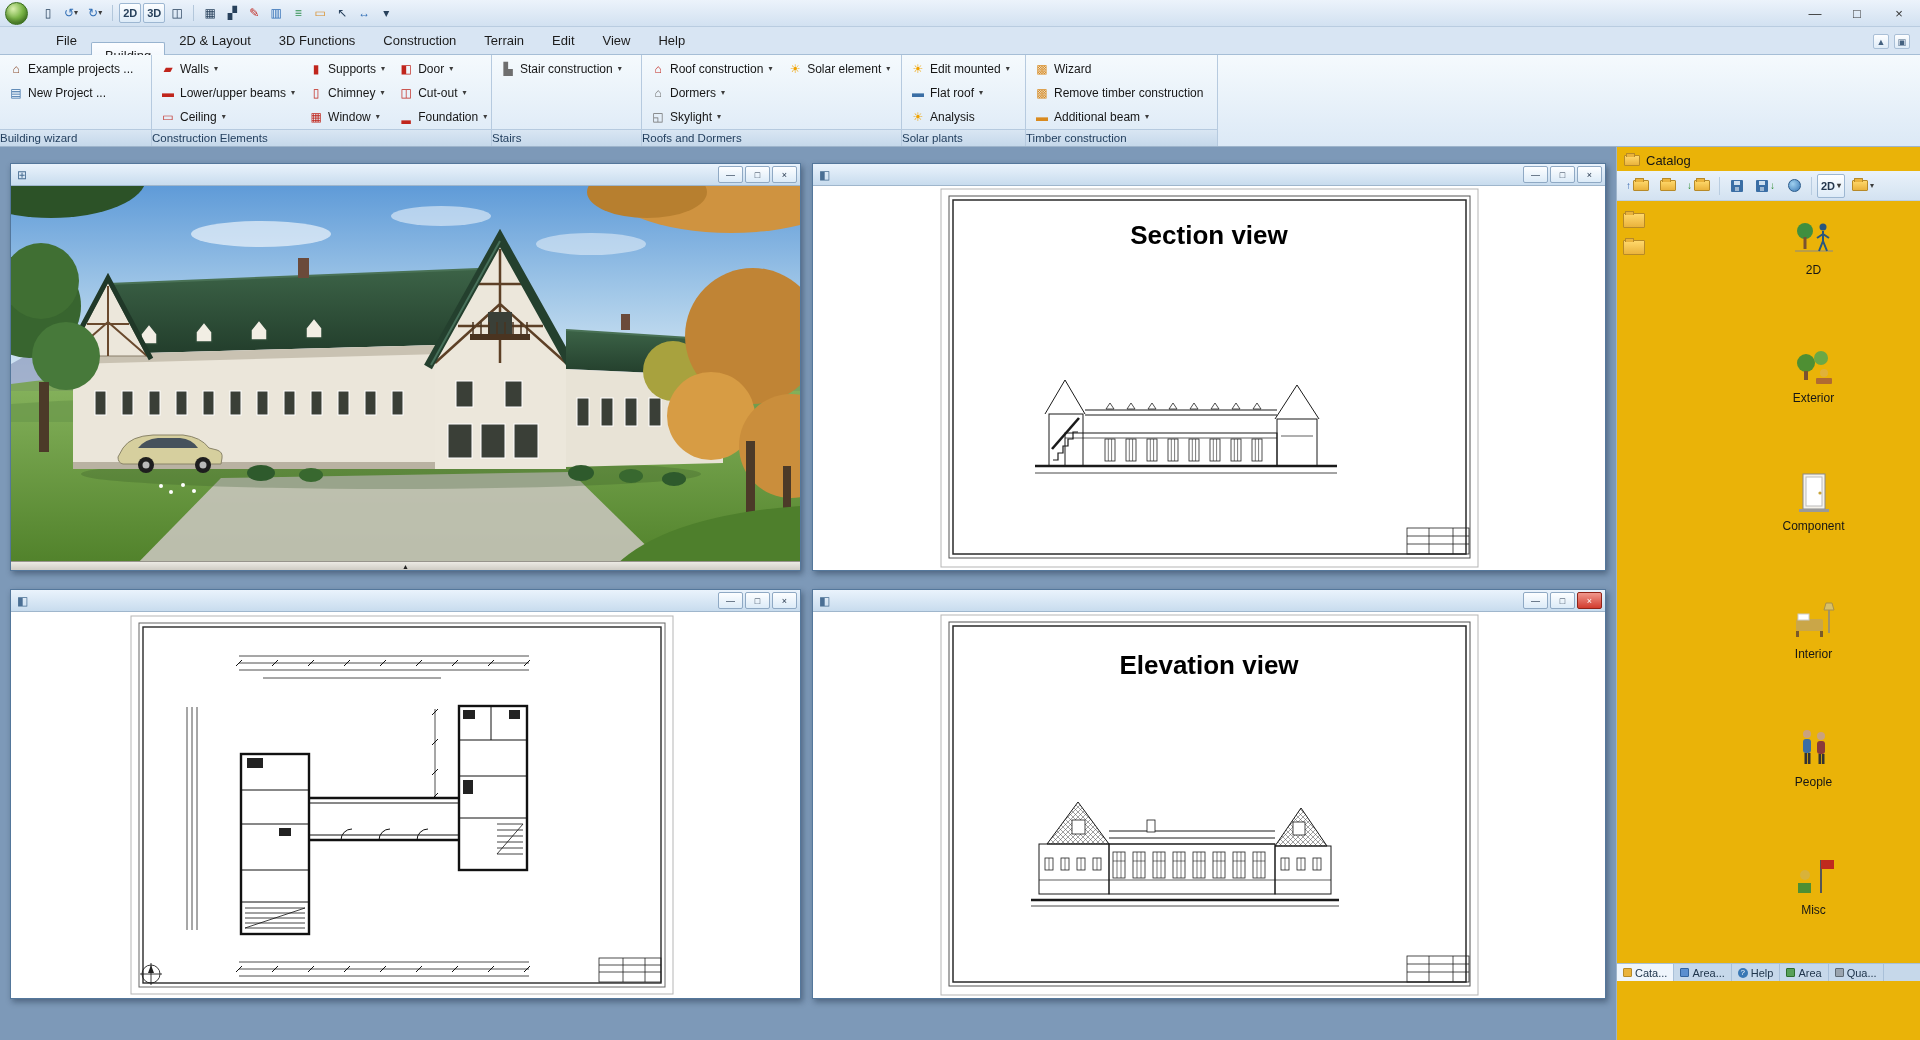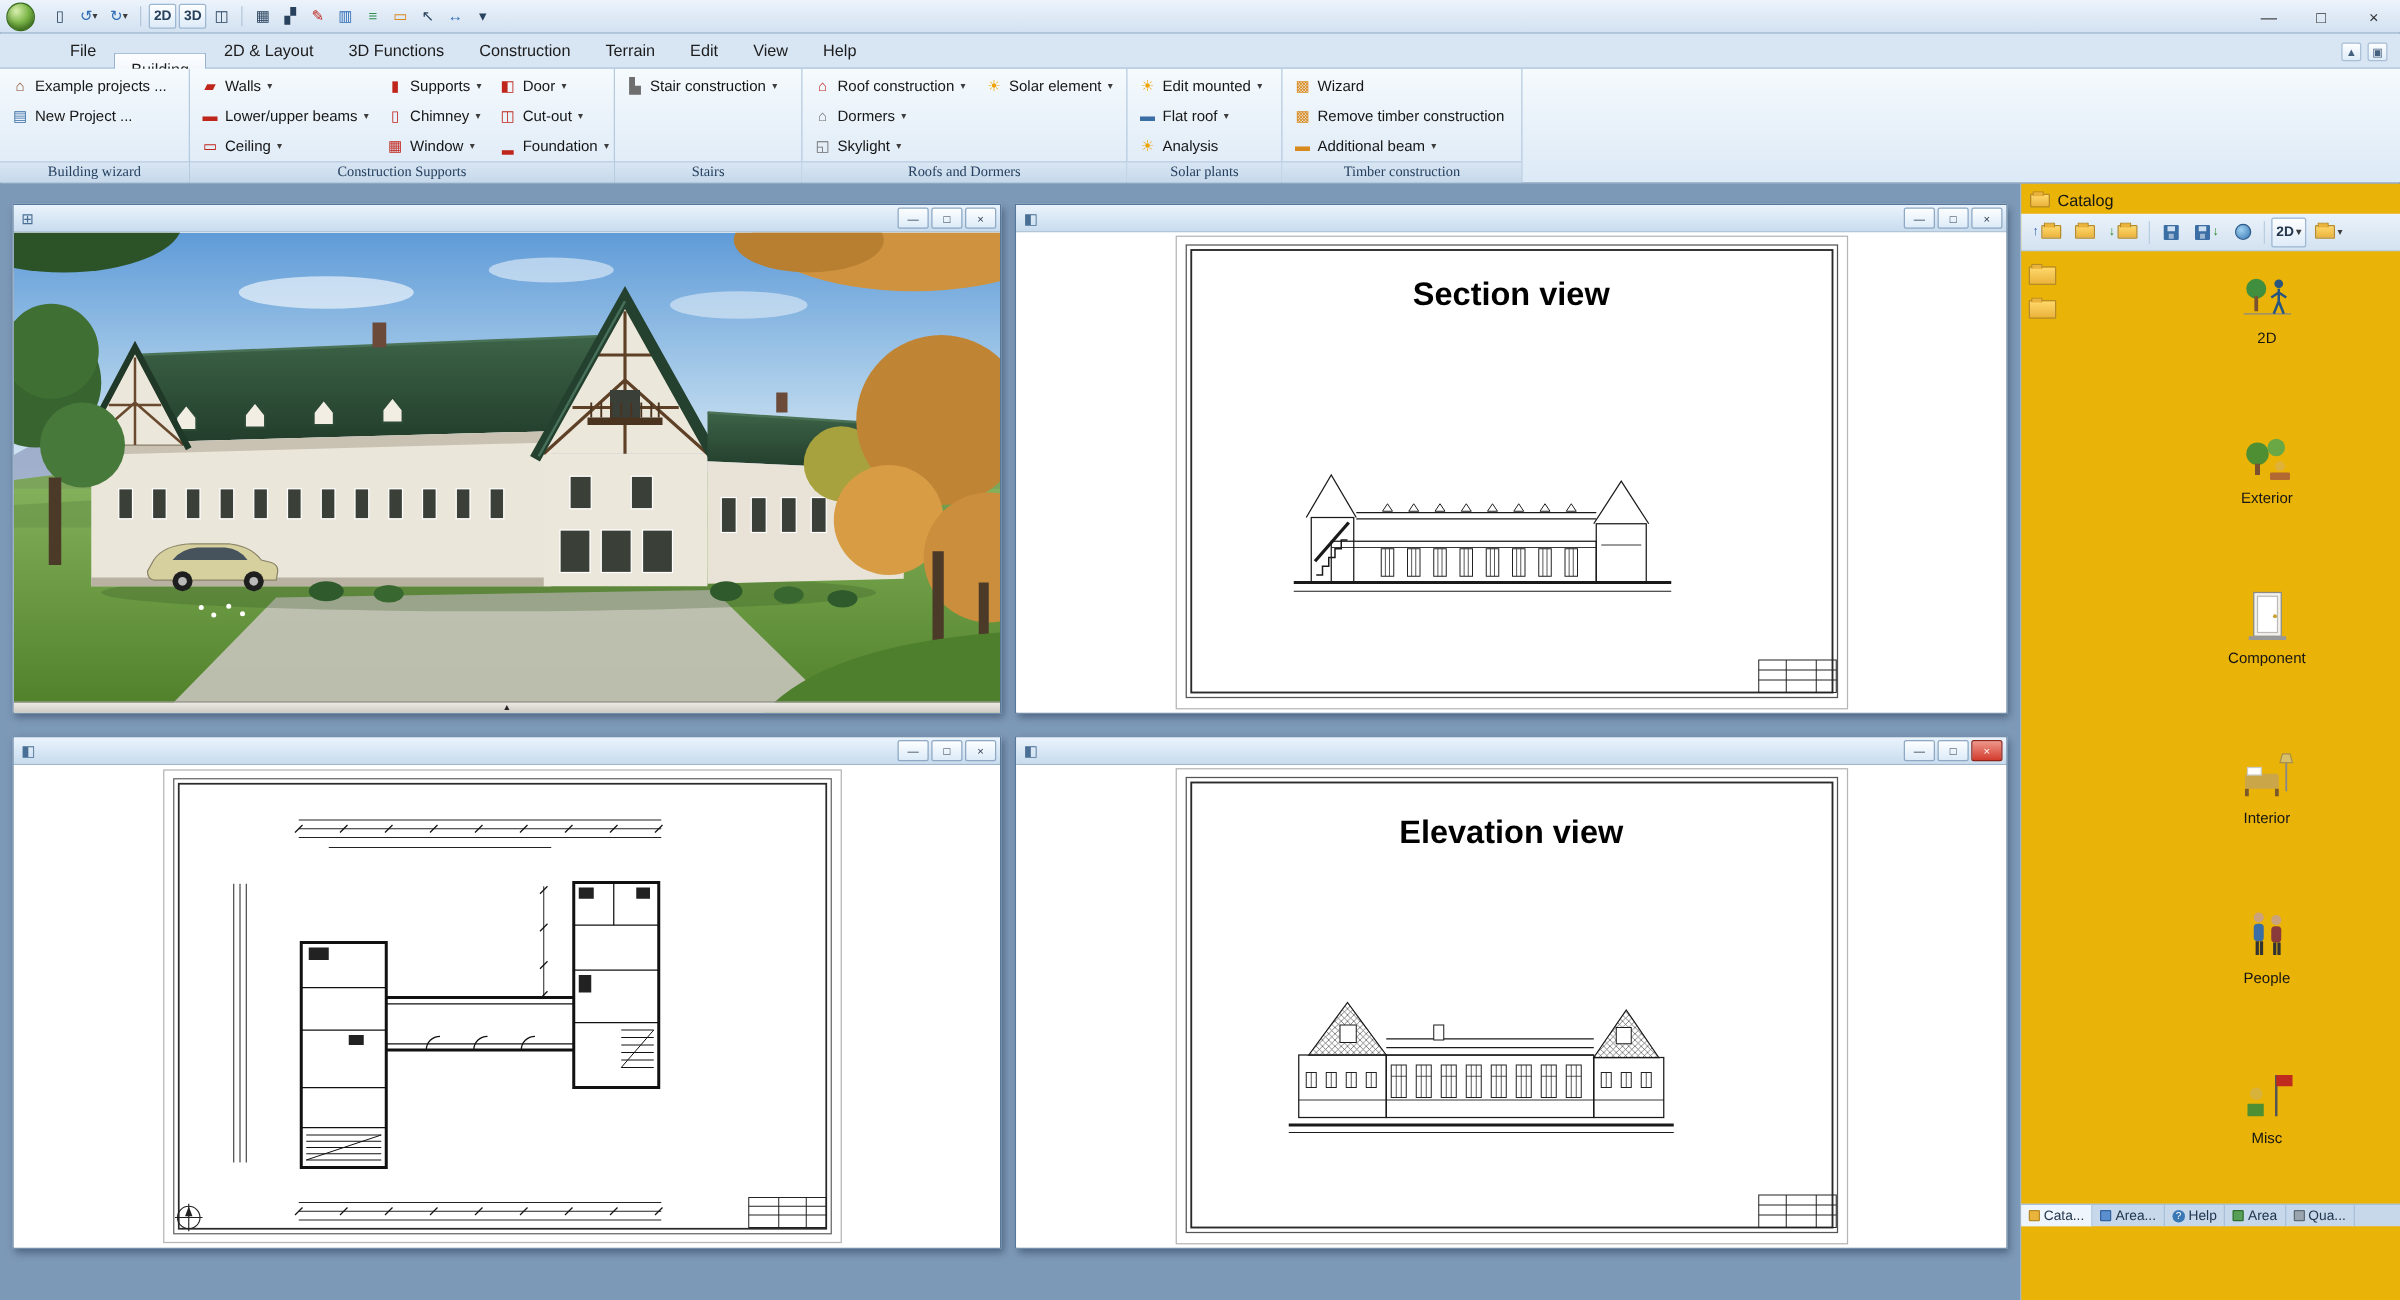--- a/index.html
+++ b/index.html
@@ -40,22 +40,22 @@
             background:linear-gradient(#f5fafd,#dcE9f6); border-bottom:1px solid #9db4cb; display:flex; }
   .rgroup { display:flex; flex-direction:column; border-right:1px solid #b6cadf; flex:0 0 auto; }
   .rgroup-items { flex:1; display:grid; grid-auto-flow:column; grid-template-rows:repeat(3,24px);
                   align-items:center; padding:2px 6px 0; column-gap:8px; }
   .ritem { display:flex; align-items:center; gap:5px; font-size:12px; color:#161616; white-space:nowrap;
            padding:1px 3px; border-radius:2px; }
   .ric { width:14px; text-align:center; font-size:12px; line-height:1; flex:0 0 auto; }
   .ric.red{color:#c0251c} .ric.gray{color:#6e6e6e} .ric.orange{color:#d98a1e}
   .ric.blue{color:#3a6ea5} .ric.sun{color:#f0a200} .ric.multi{color:#8a4a2a}
   .rdd { font-size:8px; color:#3c3c3c; line-height:1; }
-  .rgroup-label { height:17px; line-height:16px; text-align:center; font-size:11.5px; color:#24405f;
-                  background:linear-gradient(#d9e6f3,#c5d8ea); border-top:1px solid #b6cadf;font-family:Liberation Serif, serif; }
+  .rgroup-label { height:17px; line-height:16px; font-size:11.5px; color:#24405f;
+                  background:linear-gradient(#d9e6f3,#c5d8ea); border-top:1px solid #b6cadf; }
   .g-bw{width:152px} .g-ce{width:340px} .g-st{width:150px} .g-rd{width:260px} .g-sp{width:124px} .g-tc{width:192px}
 
   
   .workspace { position:absolute; top:147px; left:0; right:0; bottom:0; }
   .mdi { position:absolute; left:0; top:0; width:1616px; height:893px; background:#7d99b8; }
   .cwin { position:absolute; display:flex; flex-direction:column; background:#fff;
           border:1px solid #54779b; box-shadow:2px 3px 6px rgba(10,25,45,.4); }
   .tbar { height:22px; flex:0 0 auto; background:linear-gradient(#eaf3fc,#c8dcee);
           border-bottom:1px solid #9fb6cc; display:flex; align-items:center; padding:0 3px; }
   .ticon { font-size:12px; color:#4a6f94; margin-left:3px; line-height:1; }
@@ -265,21 +265,21 @@
             <span class="ric red">◫</span>
             <span>Cut-out</span>
             <span class="rdd">▾</span>
           </div>
         <div class="ritem">
             <span class="ric red">▂</span>
             <span>Foundation</span>
             <span class="rdd">▾</span>
           </div>
       </div>
-      <div class="rgroup-label">Construction Supports</div>
+      <div class="rgroup-label">Construction Elements</div>
     </div>
 
     <div class="rgroup g-st">
       <div class="rgroup-items">
         <div class="ritem">
             <span class="ric gray">▙</span>
             <span>Stair construction</span>
             <span class="rdd">▾</span>
           </div>
       </div>

